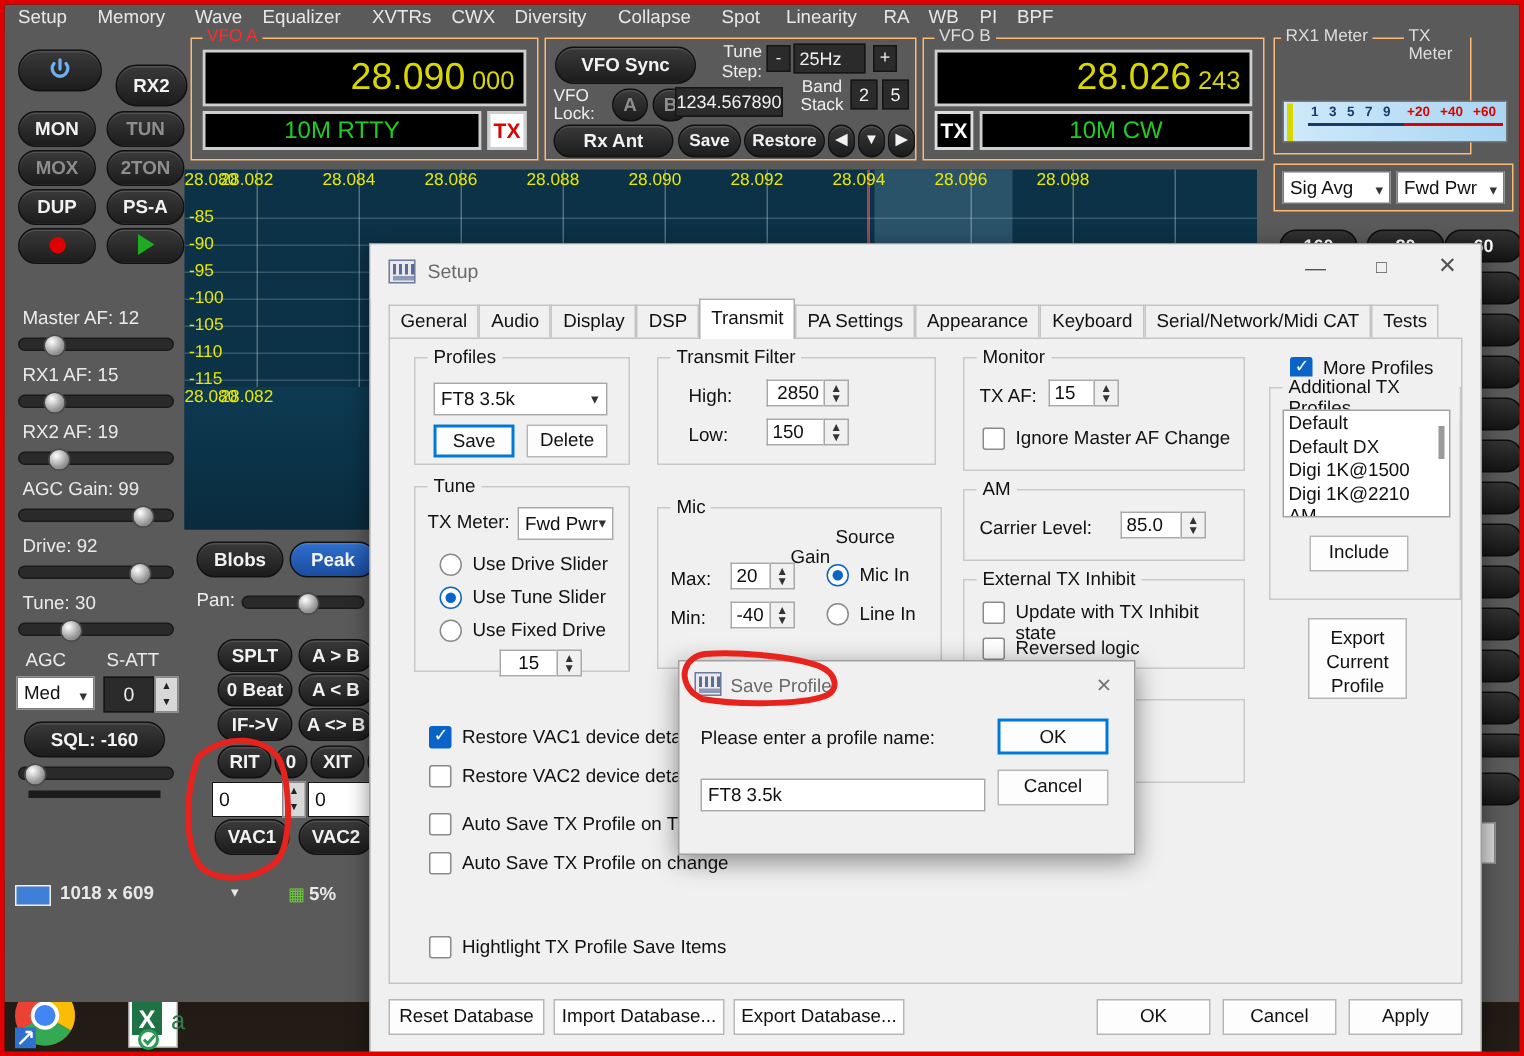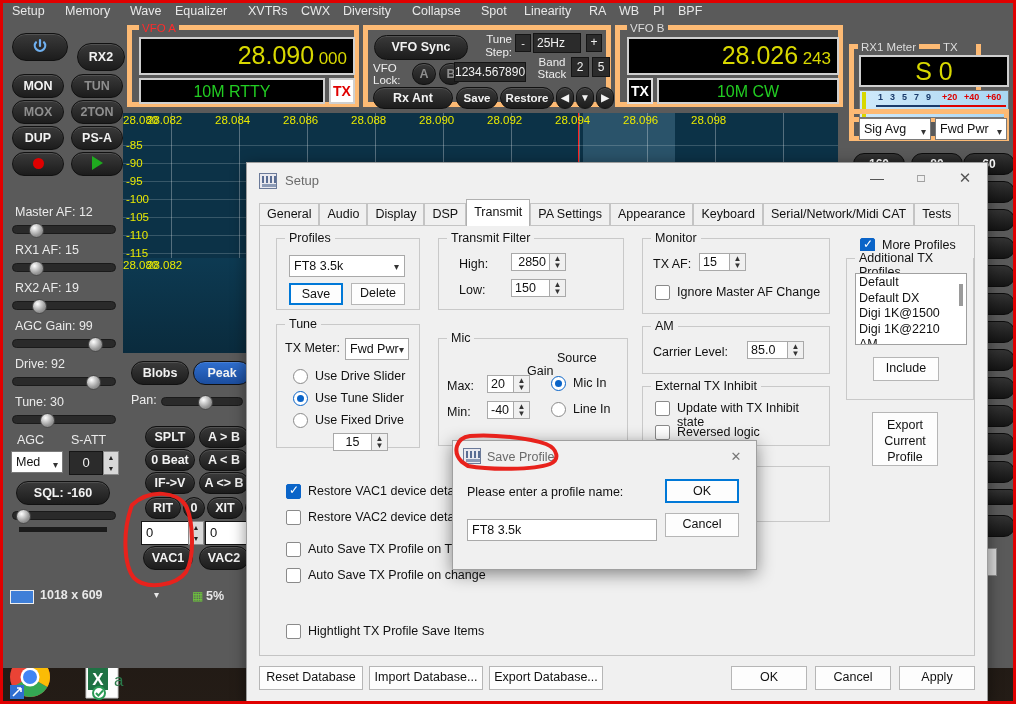--- a/index.html
+++ b/index.html
@@ -66,21 +66,21 @@
     font-size:13px; text-align:center; line-height:22px; height:24px;
   }
   .spin {
     width:16px; height:24px; background:#d8d8d8; border:1px solid #8a8a8a;
     display:flex; flex-direction:column; align-items:center; justify-content:space-around;
     font-size:7px; color:#222;
   }
 
   
   .grp {
-    position:absolute; border:5px solid #fdba74;
+    position:absolute; border:1px solid #fdba74;
   }
   .grp > .legend {
     position:absolute; top:-8px; left:7px; background:#5a5a5a; padding:0 3px;
     font-size:11.5px; color:#ddd;
   }
   .grp > .legend.red { color:#ff2b2b; }
   .lcd {
     background:#000; border:2px solid #cfcfcf; color:#d8d800;
     text-align:right; font-family:"Liberation Sans", sans-serif;
   }
@@ -367,26 +367,23 @@
   <div class="grp" style="left:612px; top:22px; width:228px; height:82px;">
     <span class="legend">VFO B</span>
     <div class="lcd" style="position:absolute; left:7px; top:7px; width:212px; height:38px; padding:2px 6px 0 0;">
       <span class="big">28.026</span>
       <span class="small">243</span>
     </div>
     <div class="txbadge off" style="position:absolute; left:7px; top:48px; width:26px; height:26px; line-height:22px;">TX</div>
     <div class="modebox" style="position:absolute; left:37px; top:48px; width:182px; height:26px; line-height:23px;">10M CW</div>
   </div>
 
-  <div class="grp" style="left:846px; top:22px; width:132px; height:78px;margin-top:19px;">
+  <div class="grp" style="left:846px; top:22px; width:132px; height:78px;">
     <span class="legend" style="left:4px;">RX1 Meter</span>
     <span class="legend" style="left:86px;">TX Meter</span>
-    <div class="lcd" style="position:absolute; left:5px; top:6px; width:150px; height:32px; text-align:center; line-height:29px;">
-      <span class="big">S 0</span>
-    </div>
     <div style="position:absolute; left:5px; top:41px; width:150px; height:28px; background:linear-gradient(90deg,#cfe9fa,#a9d6f2); border:1px solid #777;">
       <div style="position:absolute; left:2px; top:1px; width:4px; height:25px; background:#d8d800;"></div>
       <div style="position:absolute; left:18px; top:1px; font-size:9px; color:#1a3a6a; font-weight:bold;">1</div>
       <div style="position:absolute; left:30px; top:1px; font-size:9px; color:#1a3a6a; font-weight:bold;">3</div>
       <div style="position:absolute; left:42px; top:1px; font-size:9px; color:#1a3a6a; font-weight:bold;">5</div>
       <div style="position:absolute; left:54px; top:1px; font-size:9px; color:#1a3a6a; font-weight:bold;">7</div>
       <div style="position:absolute; left:66px; top:1px; font-size:9px; color:#1a3a6a; font-weight:bold;">9</div>
       <div style="position:absolute; left:82px; top:1px; font-size:9px; color:#d00; font-weight:bold;">+20</div>
       <div style="position:absolute; left:104px; top:1px; font-size:9px; color:#d00; font-weight:bold;">+40</div>
       <div style="position:absolute; left:126px; top:1px; font-size:9px; color:#d00; font-weight:bold;">+60</div>

